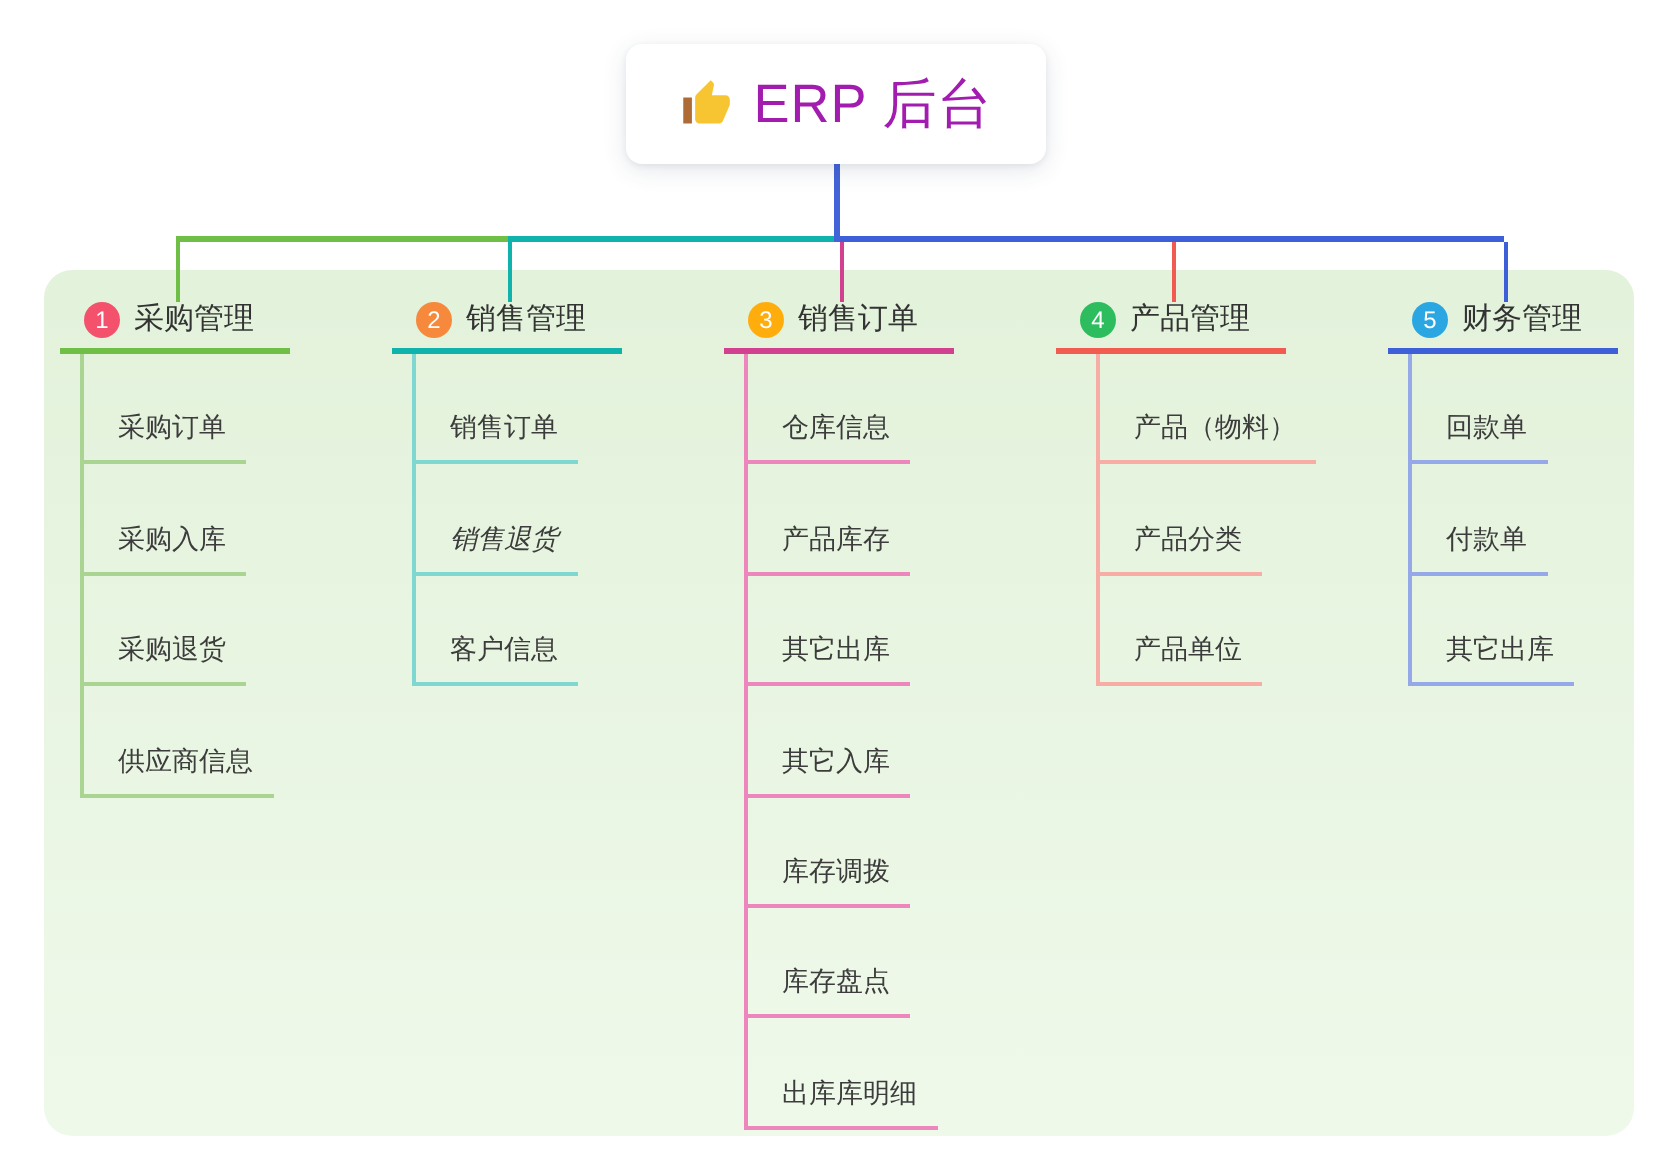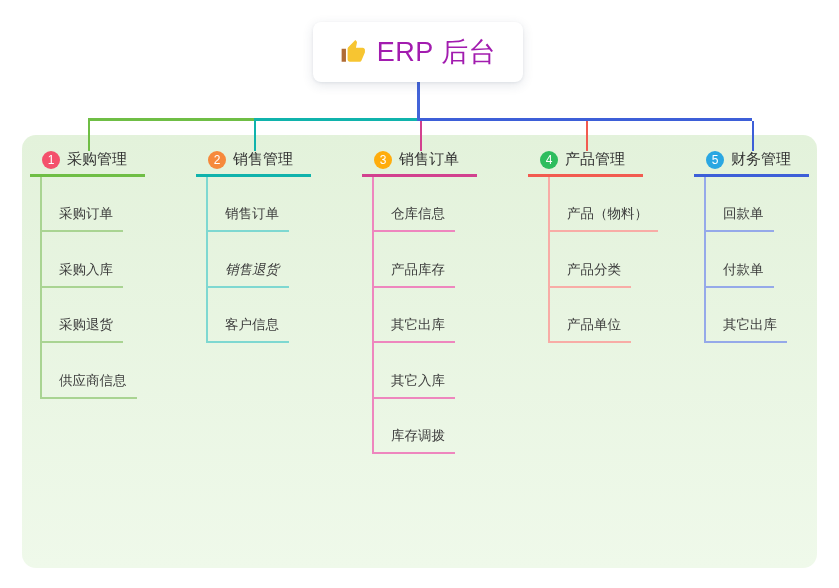--- a/index.html
+++ b/index.html
@@ -110,20 +110,26 @@
           </div>
           <div class="child-row">
             <span class="child-label" style="border-bottom-color: rgb(238, 134, 190);">其它出库</span>
           </div>
           <div class="child-row">
             <span class="child-label" style="border-bottom-color: rgb(238, 134, 190);">其它入库</span>
           </div>
           <div class="child-row">
             <span class="child-label" style="border-bottom-color: rgb(238, 134, 190);">库存调拨</span>
           </div>
+          <div class="child-row">
+            <span class="child-label" style="border-bottom-color: rgb(238, 134, 190);">库存盘点</span>
+          </div>
+          <div class="child-row">
+            <span class="child-label" style="border-bottom-color: rgb(238, 134, 190);">出库库明细</span>
+          </div>
         </div>
       </div>
       <div class="branch-col" style="left: 528px;">
         <div class="branch-node" style="border-bottom-color: rgb(242, 91, 80);">
           <span class="badge" style="background: rgb(46, 189, 94);">4</span>
           <span class="branch-label">产品管理</span>
         </div>
         <div class="children" style="border-left-color: rgb(248, 172, 166); margin-left: 20px;">
           <div class="child-row">
             <span class="child-label" style="border-bottom-color: rgb(248, 172, 166);">产品（物料）</span>

